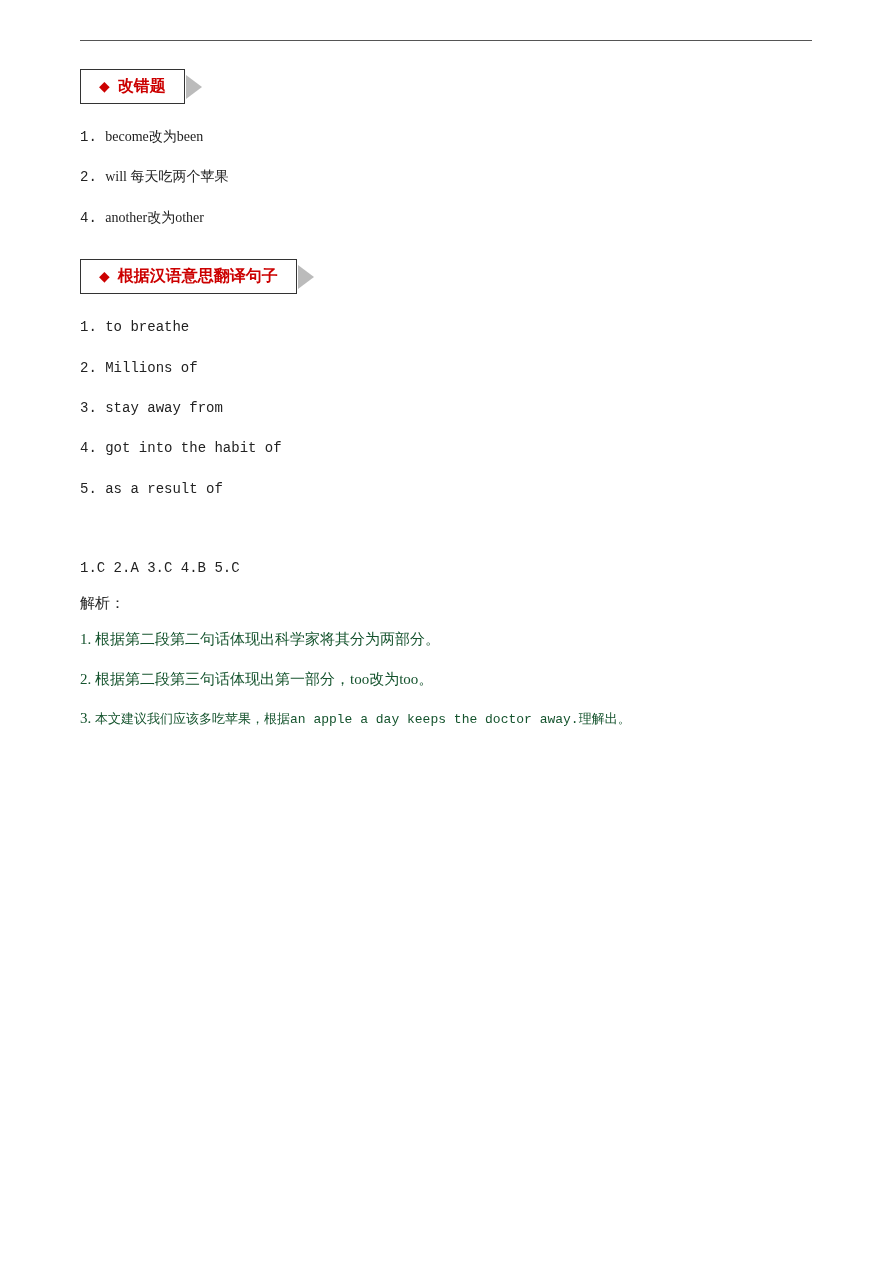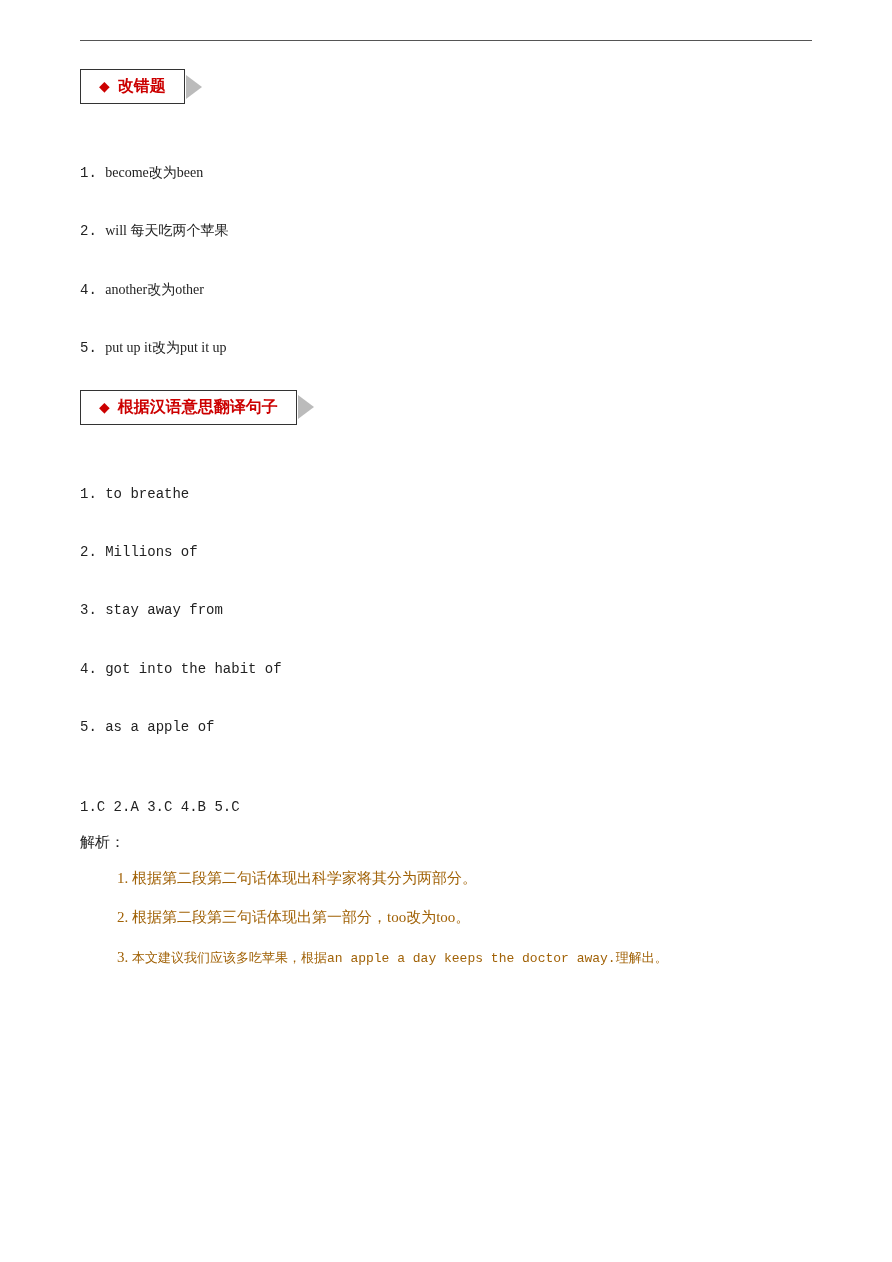--- a/index.html
+++ b/index.html
@@ -56,21 +56,20 @@
     .items-list {
       list-style: none;
       margin-bottom: 30px;
     }
     .items-list li {
       margin-bottom: 18px;
       font-family: "Courier New", Courier, monospace;
       font-size: 14px;
       color: #222;
       line-height: 1.6;
-      margin-top: 36px;
     }
     .items-list li .cn-text {
       font-family: "SimSun", "宋体", serif;
       font-size: 14px;
     }
     .section-gap {
       margin-bottom: 28px;
     }
     .answers-section {
       margin-top: 60px;
@@ -87,23 +86,22 @@
       margin-bottom: 14px;
       color: #222;
     }
     .jiexi-items {
       list-style: none;
     }
     .jiexi-items li {
       font-family: "SimSun", "宋体", serif;
       font-size: 15px;
       margin-bottom: 14px;
-      color: #a16207;
+      color: #14532d;
       line-height: 1.7;
-      margin-left: 37px;
     }
     .jiexi-items li .en-inline {
       font-family: "Courier New", Courier, monospace;
       font-size: 13px;
     }
   </style>
 </head>
 <body>
 
 <hr class="top-divider">
@@ -120,24 +118,20 @@
       <span class="cn-text">become改为been</span>
     </li>
     <li>
       <span>2.</span>
       <span class="cn-text">will 每天吃两个苹果</span>
     </li>
     <li>
       <span>4.</span>
       <span class="cn-text">another改为other</span>
     </li>
-    <li>
-      <span>5.</span>
-      <span class="cn-text">put up it改为put it up</span>
-    </li>
   </ul>
 </div>
 
 <div class="section-gap">
   <div class="section-header">
     <span class="diamond">◆</span>
     <span class="header-text">根据汉语意思翻译句子</span>
   </div>
 
   <ul class="items-list">
@@ -152,21 +146,21 @@
     <li>
       <span>3.</span>
       <span>stay away from</span>
     </li>
     <li>
       <span>4.</span>
       <span>got into the habit of</span>
     </li>
     <li>
       <span>5.</span>
-      <span>as a apple of</span>
+      <span>as a result of</span>
     </li>
   </ul>
 </div>
 
 <div class="answers-section">
   <div class="answers-line">1.C      2.A      3.C      4.B      5.C</div>
   <div class="jiexi-label">解析：</div>
   <ul class="jiexi-items">
     <li>
       <span>1.</span>

